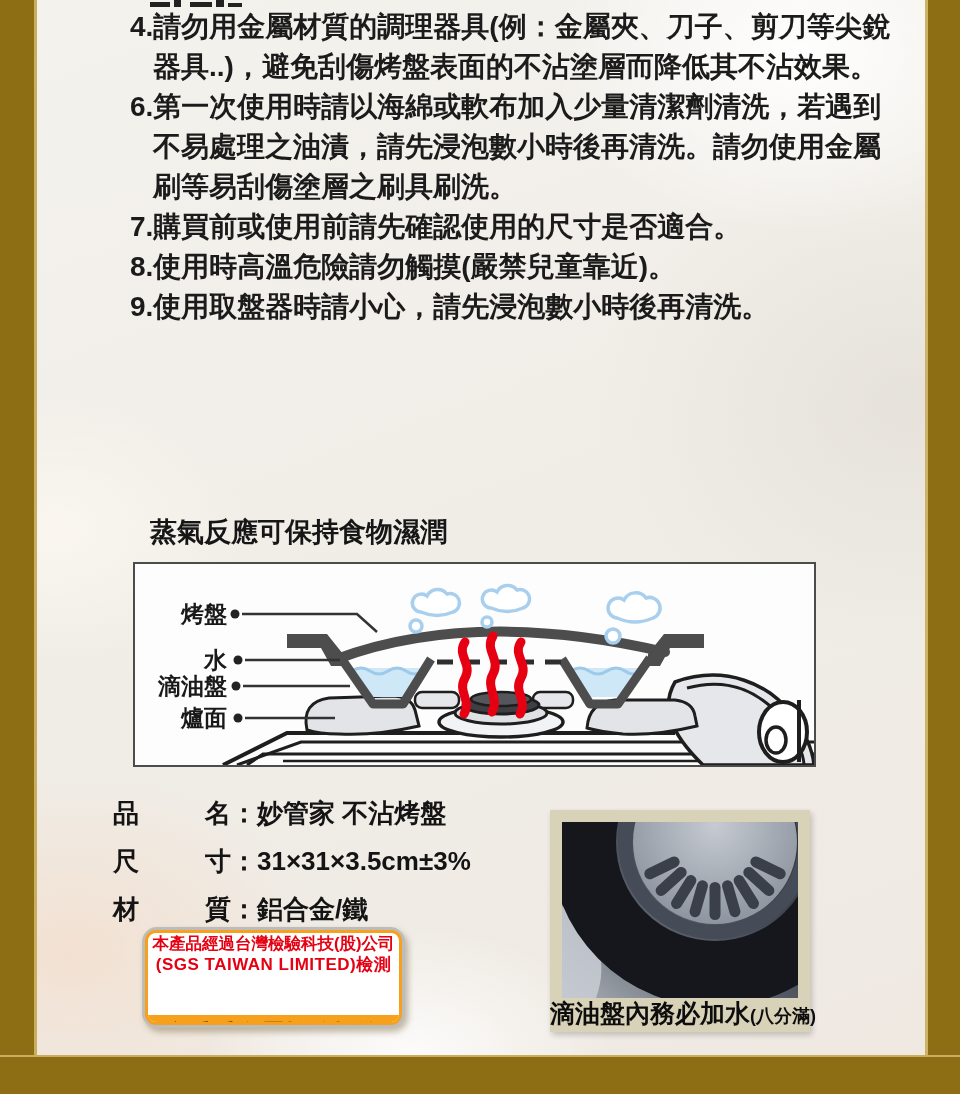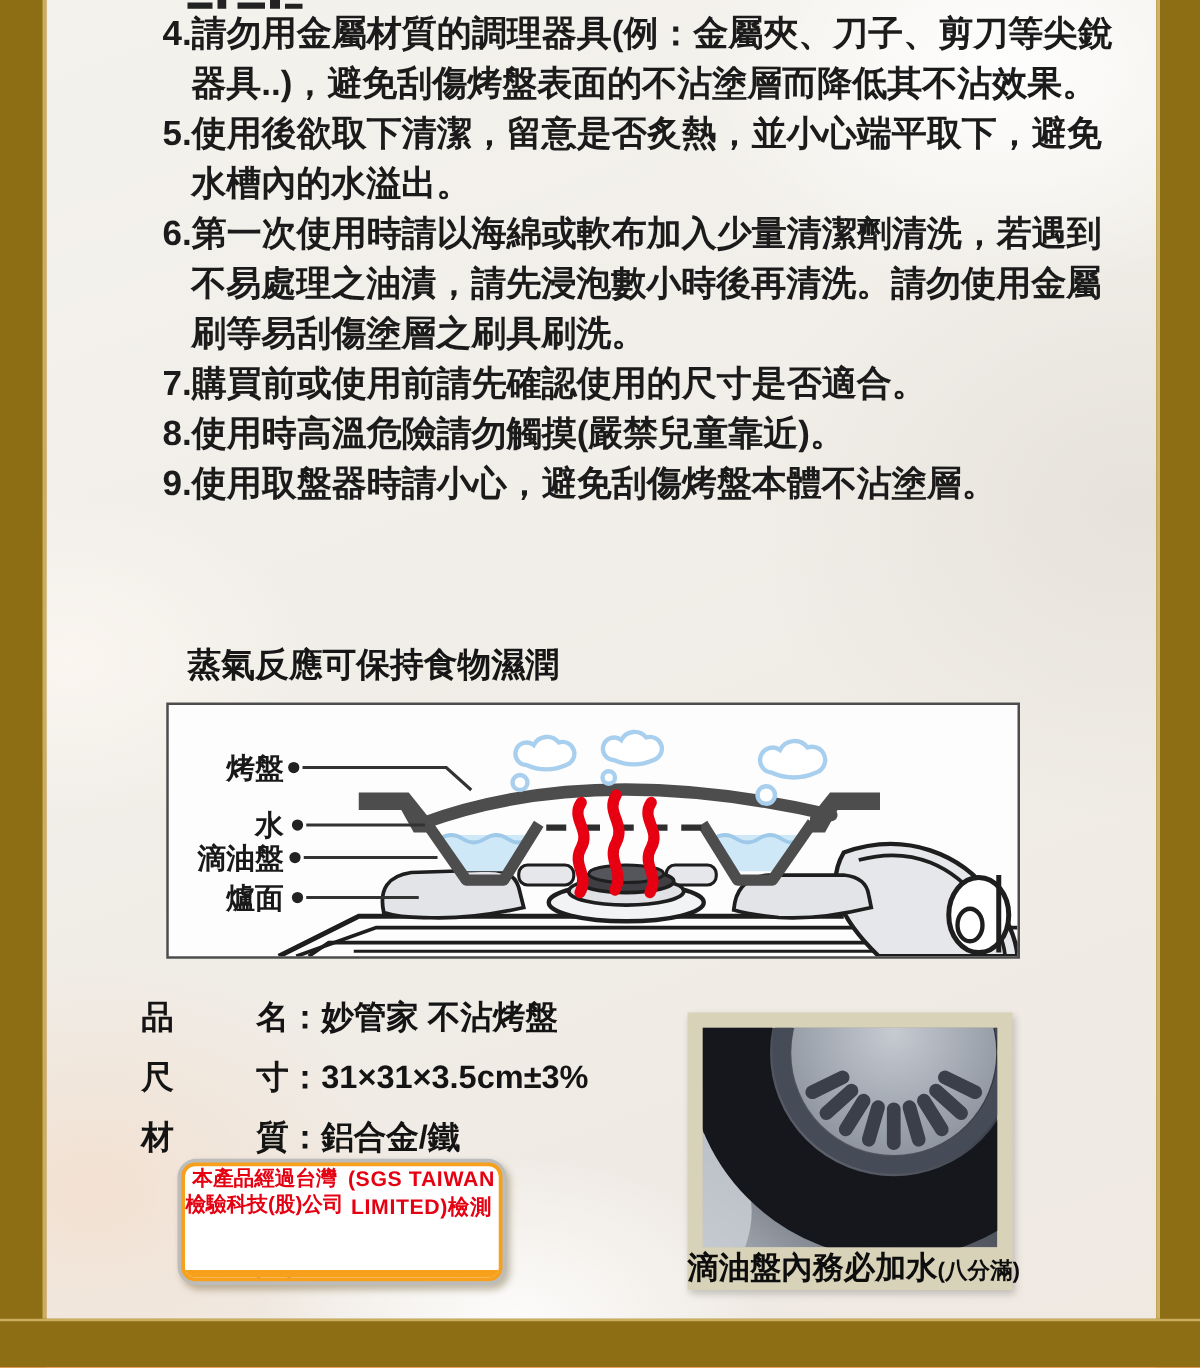--- a/index.html
+++ b/index.html
@@ -40,21 +40,21 @@
   .prow{position:absolute;left:76px;display:flex;align-items:baseline;
     font-size:26px;font-weight:700;color:#141414;}
   .plbl{display:inline-flex;width:118px;justify-content:space-between;}
   .pval{white-space:nowrap;}
   
   .badge{position:absolute;left:105px;top:927px;width:263px;height:101px;
     background:#bcbcbc;border-radius:15px;padding:3px;box-sizing:border-box;
     box-shadow:3px 4px 6px rgba(90,70,20,.35);}
   .badge-in{width:100%;height:100%;border:3px solid #f6a01c;border-radius:11px;
     overflow:hidden;background:#fff;box-sizing:border-box;display:flex;flex-direction:column;}
-  .b-top{flex:1;display:flex;justify-content:center;
+  .b-top{flex:1;display:flex;flex-direction:column;justify-content:center;
     text-align:center;color:#e50012;font-weight:700;}
   .b-line1{font-size:16.5px;line-height:21px;}
   .b-line2{font-size:17px;line-height:22px;letter-spacing:.5px;}
   .b-bot{height:35px;background:#f6a01c;color:#3c2a00;font-size:22px;
     font-weight:800;text-align:center;line-height:35px;letter-spacing:2px;margin-top:39px;}
   
   .photo-frame{position:absolute;left:513px;top:810px;width:260px;height:222px;
     background:#d8d2b8;box-shadow:2px 3px 6px rgba(0,0,0,.2);}
   .photo{position:absolute;left:12px;top:12px;width:236px;height:176px;overflow:hidden;}
   .photo-cap{position:absolute;left:0;bottom:2px;width:100%;text-align:center;
@@ -72,25 +72,24 @@
     <div class="frag abs" style="left:113px;top:0;width:110px;height:9px;">
       <i style="left:0;top:2px;width:20px;height:5px;"></i>
       <i style="left:24px;top:0;width:7px;height:7px;"></i>
       <i style="left:40px;top:2px;width:22px;height:5px;"></i>
       <i style="left:66px;top:0;width:8px;height:7px;"></i>
       <i style="left:78px;top:3px;width:14px;height:4px;"></i>
     </div>
 
     <div class="inst-list">
       <div class="inst"><span>4.</span><span>請勿用金屬材質的調理器具(例：金屬夾、刀子、剪刀等尖銳器具..)，避免刮傷烤盤表面的不沾塗層而降低其不沾效果。</span></div>
-      <div class="inst"><span>5.</span><span>使用後欲取下清潔，留意是否炙熱，並小心端平取下，避免水槽內的水溢出。</span></div>
       <div class="inst"><span>6.</span><span>第一次使用時請以海綿或軟布加入少量清潔劑清洗，若遇到不易處理之油漬，請先浸泡數小時後再清洗。請勿使用金屬刷等易刮傷塗層之刷具刷洗。</span></div>
       <div class="inst"><span>7.</span><span>購買前或使用前請先確認使用的尺寸是否適合。</span></div>
       <div class="inst"><span>8.</span><span>使用時高溫危險請勿觸摸(嚴禁兒童靠近)。</span></div>
-      <div class="inst"><span>9.</span><span>使用取盤器時請小心，避免刮傷烤盤本體不沾塗層。</span></div>
+      <div class="inst"><span>9.</span><span>使用取盤器時請小心，請先浸泡數小時後再清洗。</span></div>
     </div>
 
     <div class="steam-head">蒸氣反應可保持食物濕潤</div>
 
     <div class="diagram">
       <svg width="679" height="201" viewBox="0 0 679 201">
 
         <g stroke="#1e1e1e" fill="none">
           <path d="M88,201 L152,169 H540" stroke-width="4"></path>
           <path d="M102,201 L166,178 H679" stroke-width="3"></path>

